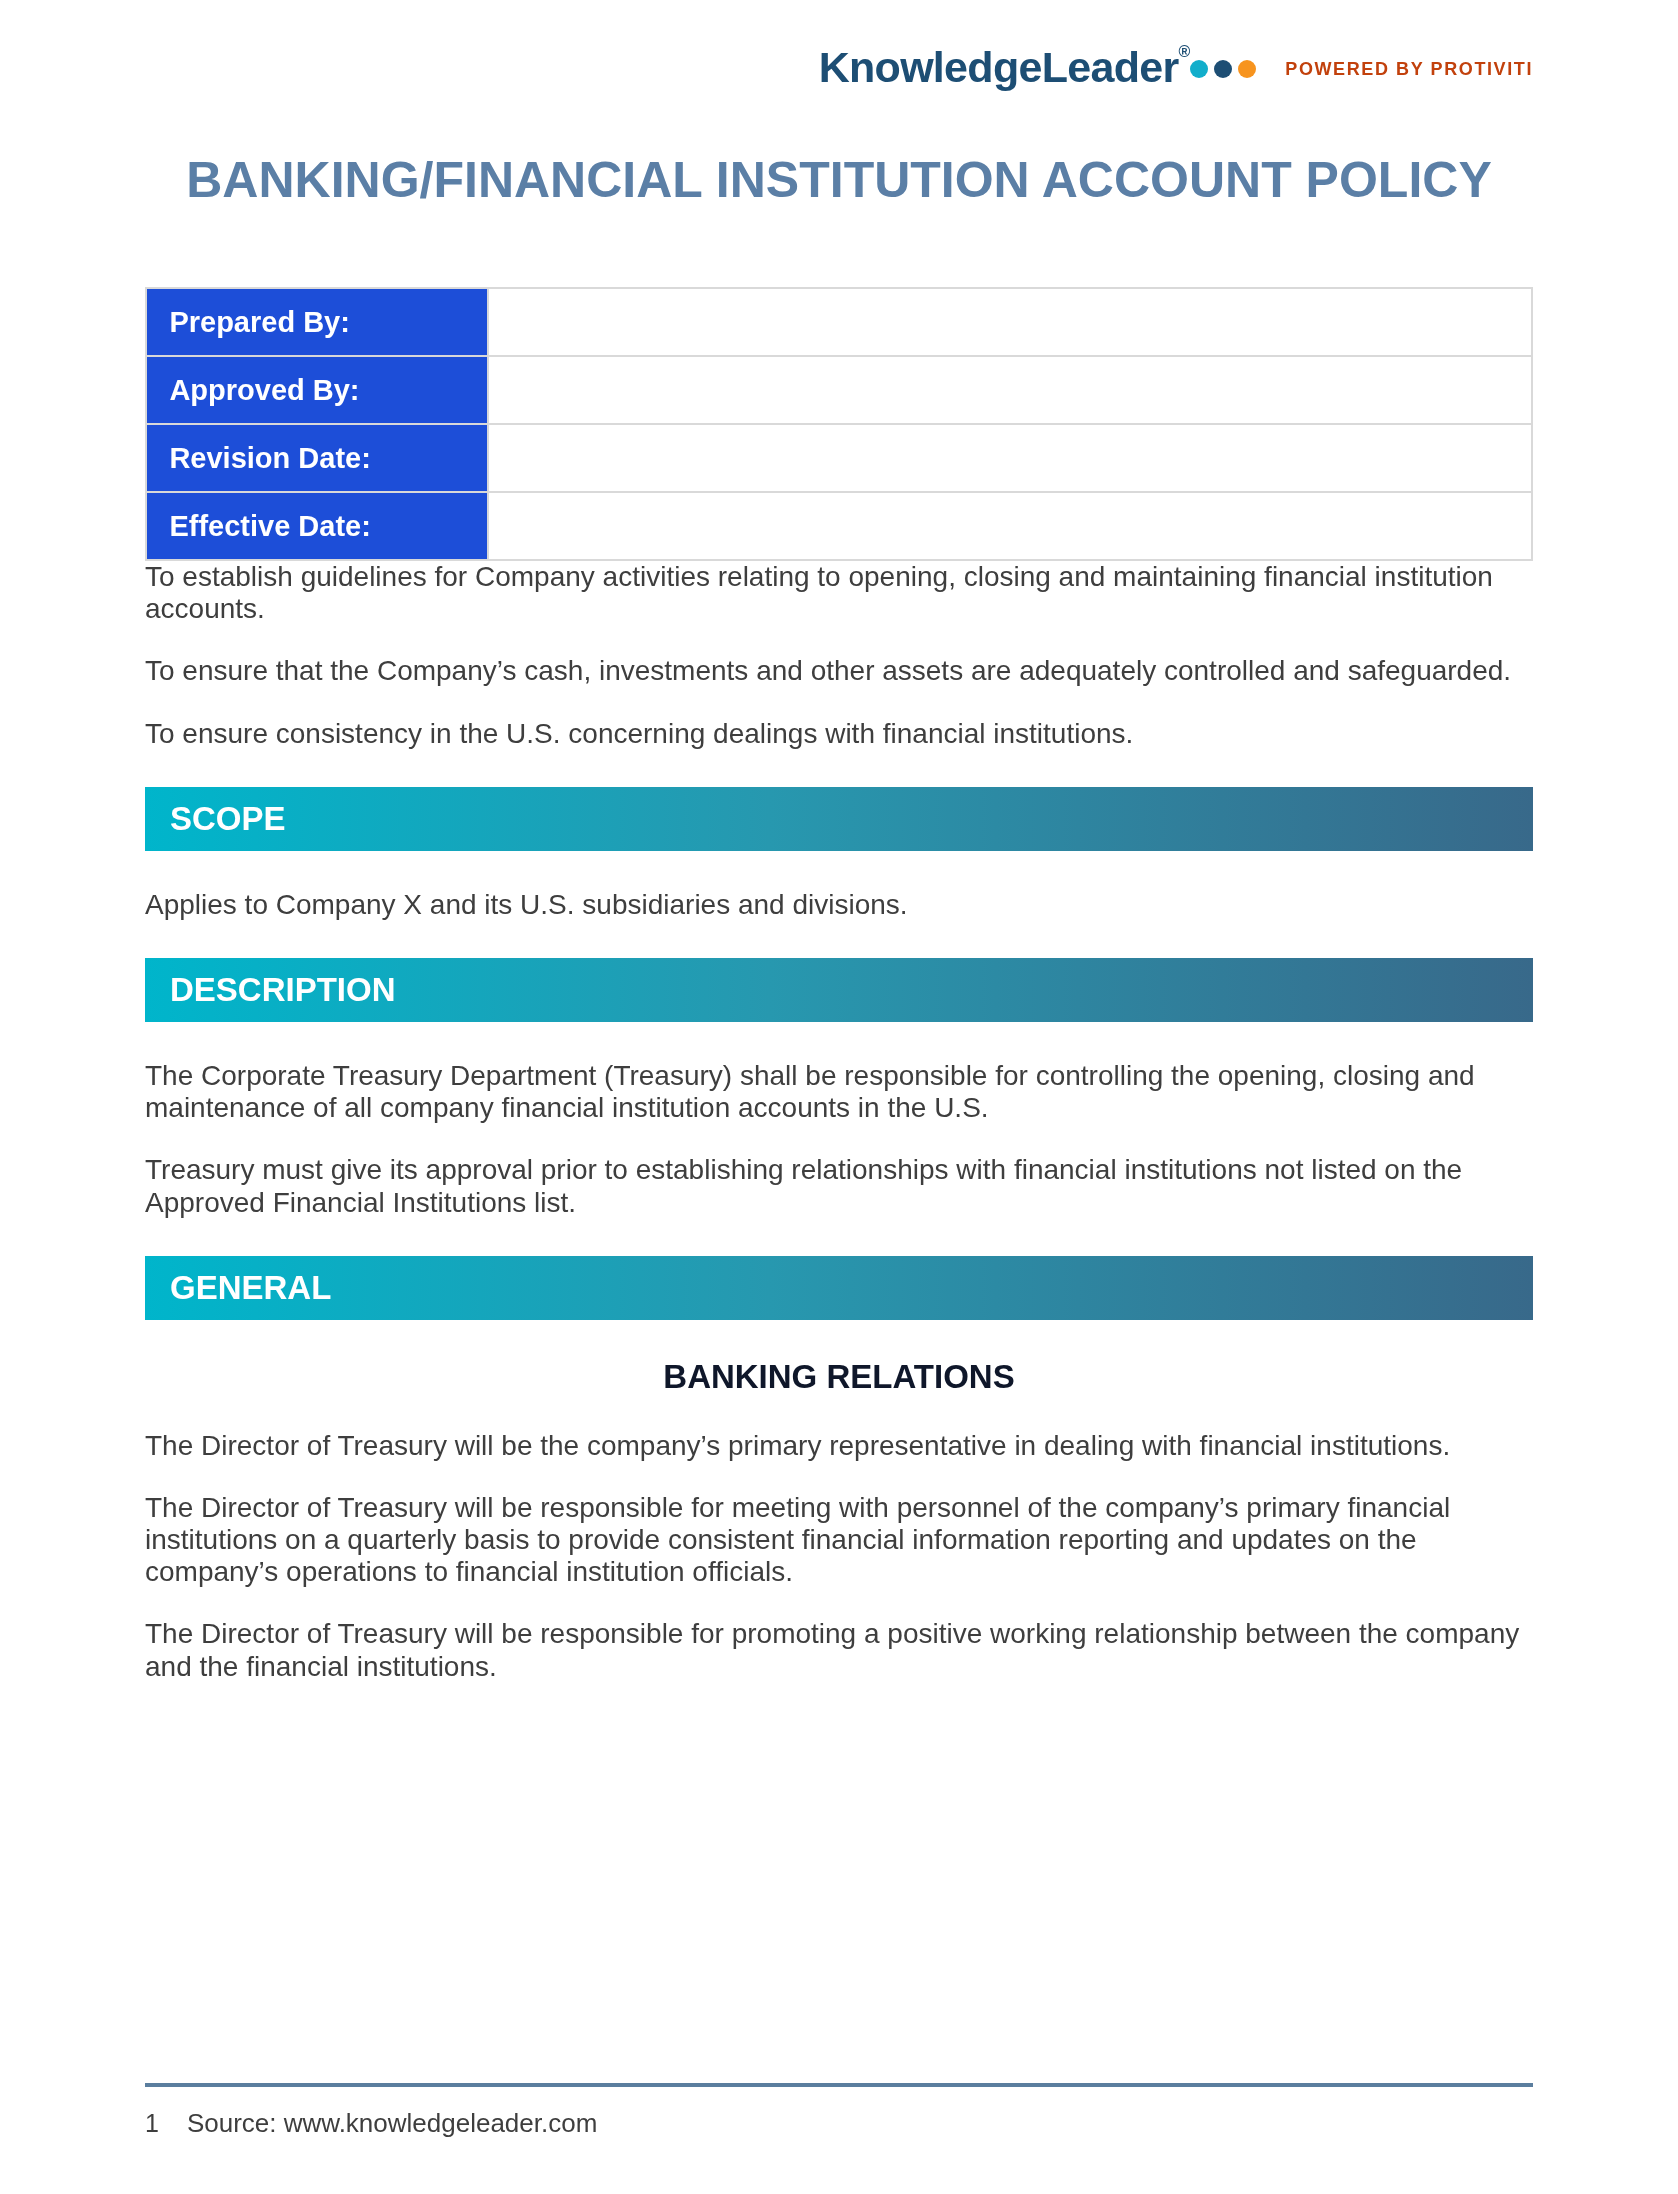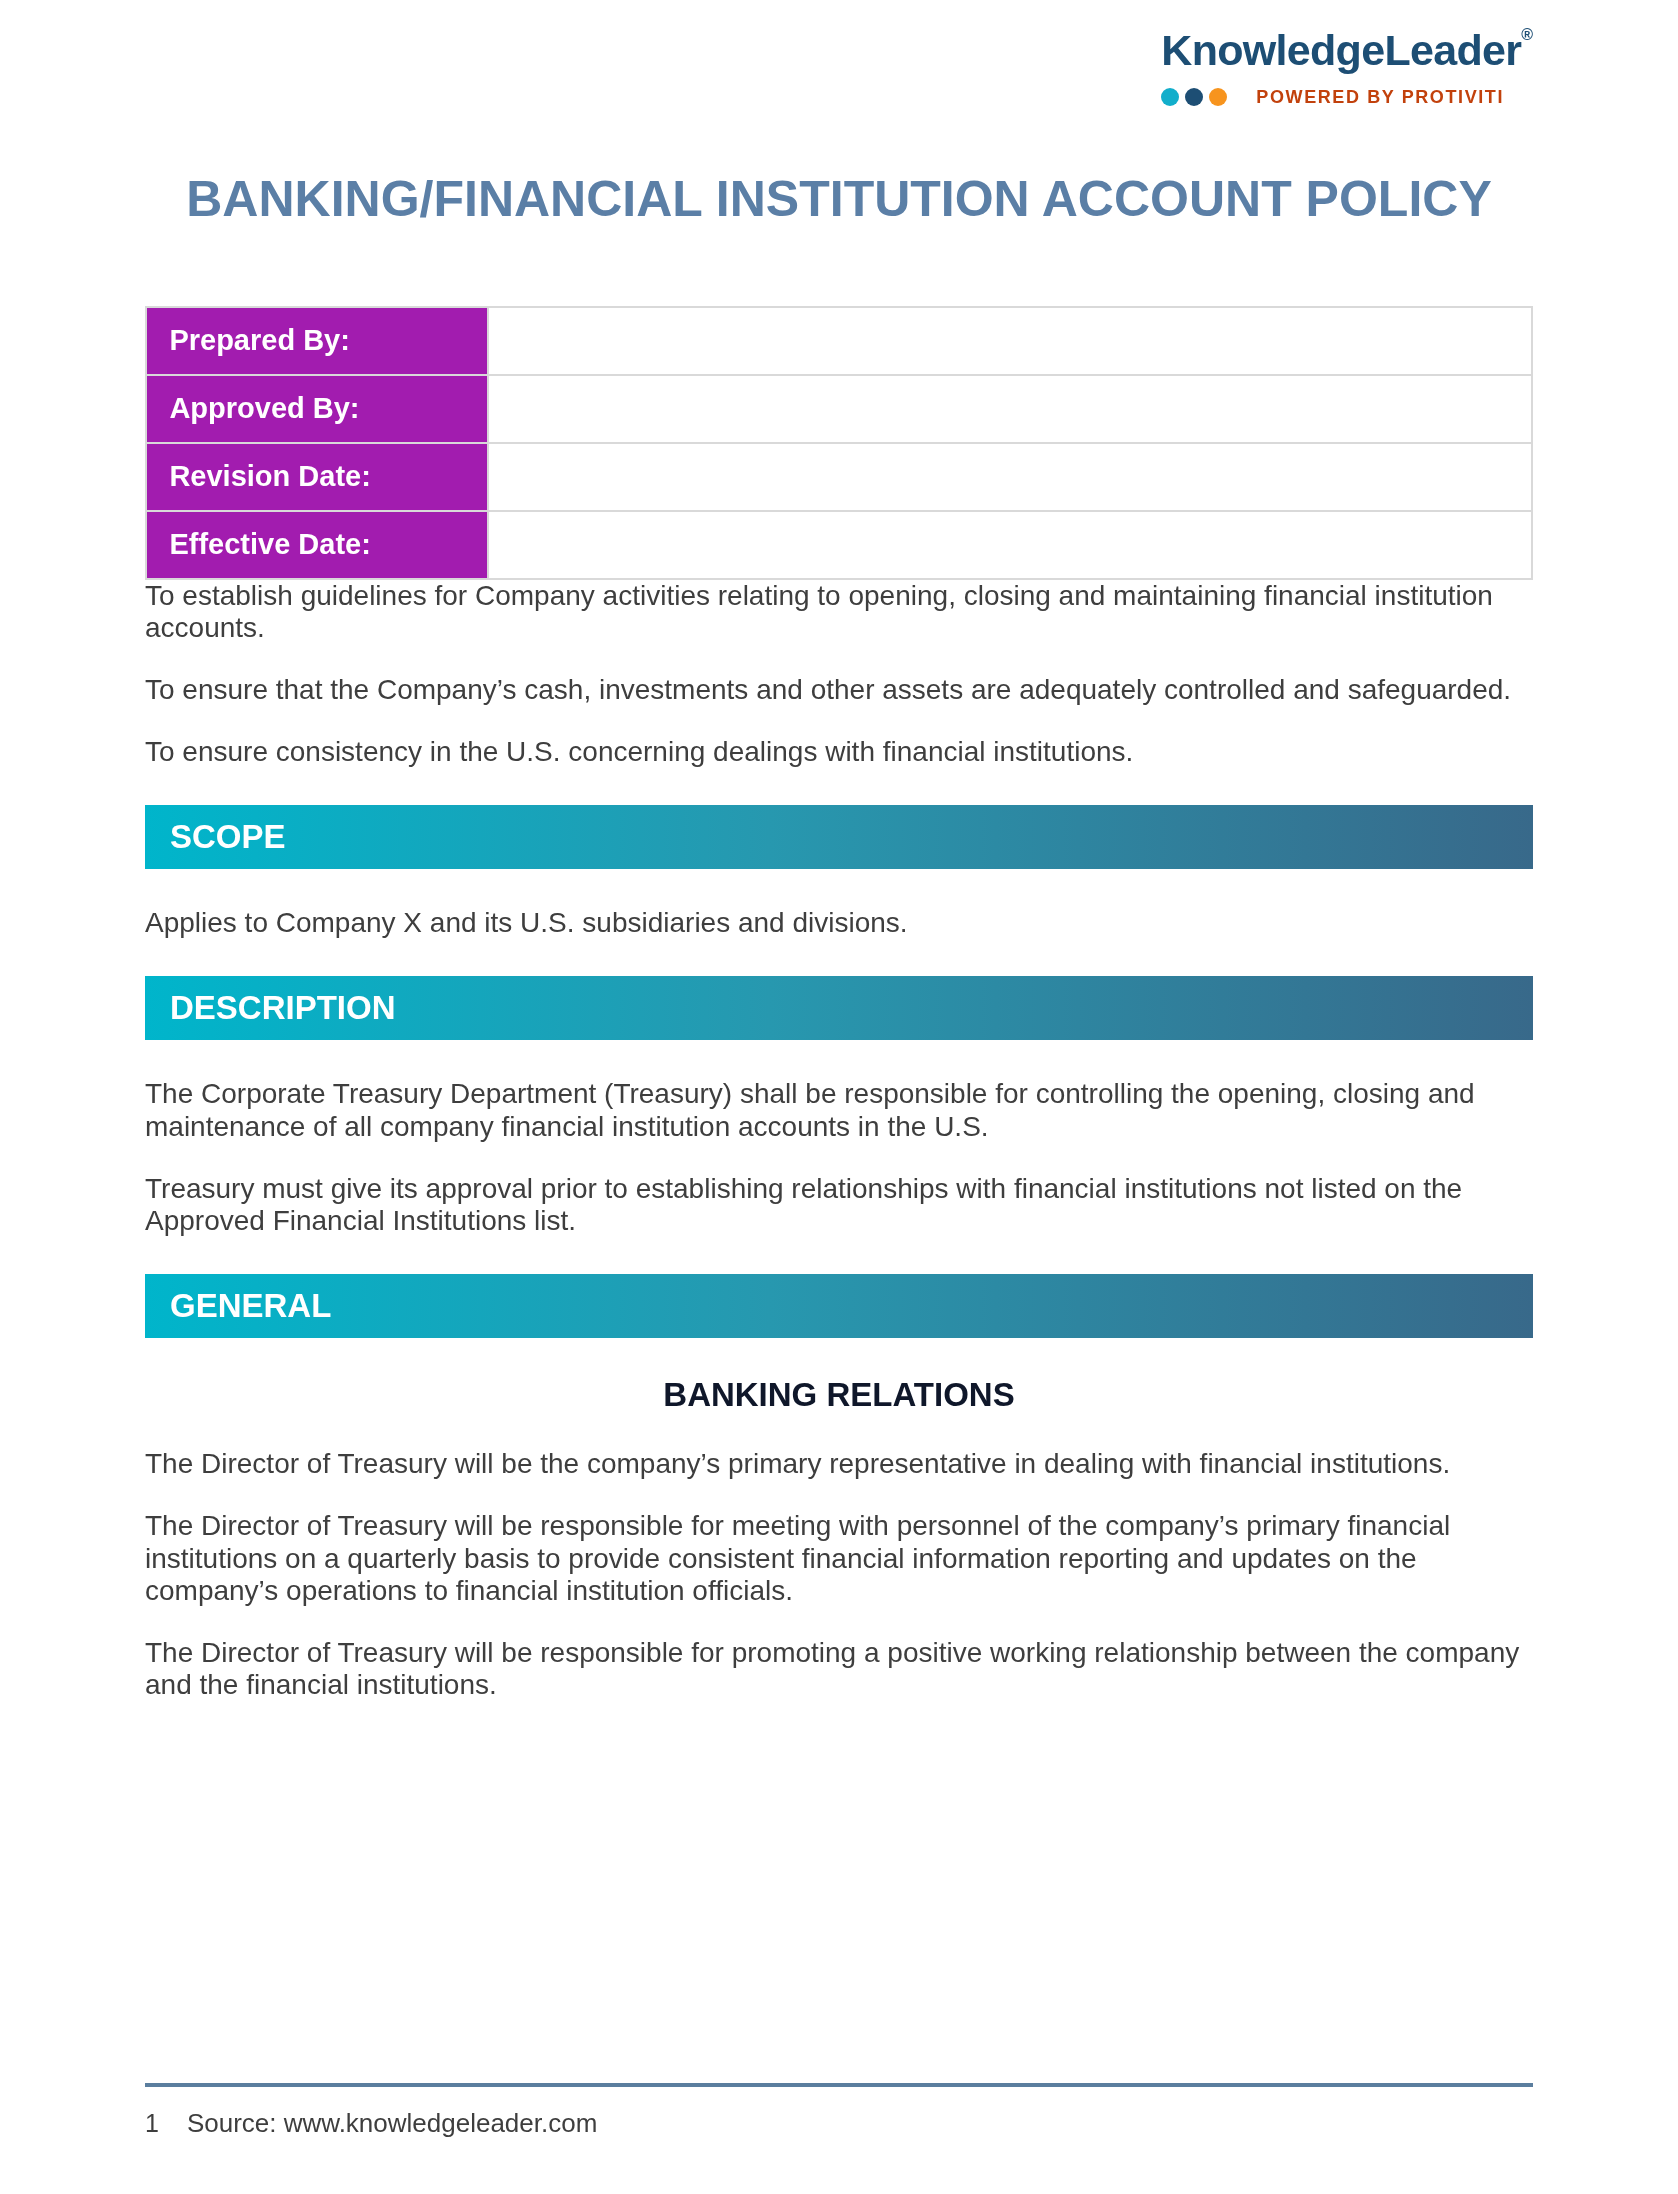--- a/index.html
+++ b/index.html
@@ -8,22 +8,22 @@
     width:1678px; height:2194px;
     background:#ffffff;
     font-family:"Liberation Sans", sans-serif;
     overflow:hidden;
     box-sizing:border-box;
   }
   .content { padding:0 145px; box-sizing:border-box; }
 
   
   .logo-block {
-    display:flex; flex-direction:column; align-items:flex-start;
-    width:max-content; margin-left:auto; padding-top:27px;
+    display:flex; flex-direction:row; align-items:flex-start;
+    width:max-content; margin-left:auto; padding-top:44px;
   }
   .logo-wordmark {
     font-size:43px; font-weight:bold; color:#1D4E74;
     letter-spacing:-0.7px; line-height:1;
   }
   .logo-wordmark sup { font-size:16px; vertical-align:25px; letter-spacing:0; }
   .logo-tagline-row { display:flex; align-items:center; margin-top:14.5px; }
   .logo-dot { width:18px; height:18px; border-radius:50%; margin-right:6px; }
   .dot-teal   { background:#12AECB; }
   .dot-navy   { background:#1D4E74; }
@@ -42,21 +42,21 @@
     line-height:1.12;
   }
 
   
   .meta-table {
     margin-top:79px; width:100%;
     border-collapse:collapse; table-layout:fixed;
   }
   .meta-table td { border:2px solid #D9D9D9; height:68px; box-sizing:border-box; }
   .meta-table td.label {
-    width:342px; background:#a21caf; color:#ffffff;
+    width:342px; background:#1d4ed8; color:#ffffff;
     font-weight:bold; font-size:29px; padding-left:22.4px;
   }
   .meta-table td.value { background:#ffffff; }
 
   
   .section-bar {
     margin:37px 0 38px 0;
     height:64px;
     display:flex; align-items:center;
     padding-left:25px; box-sizing:border-box;

